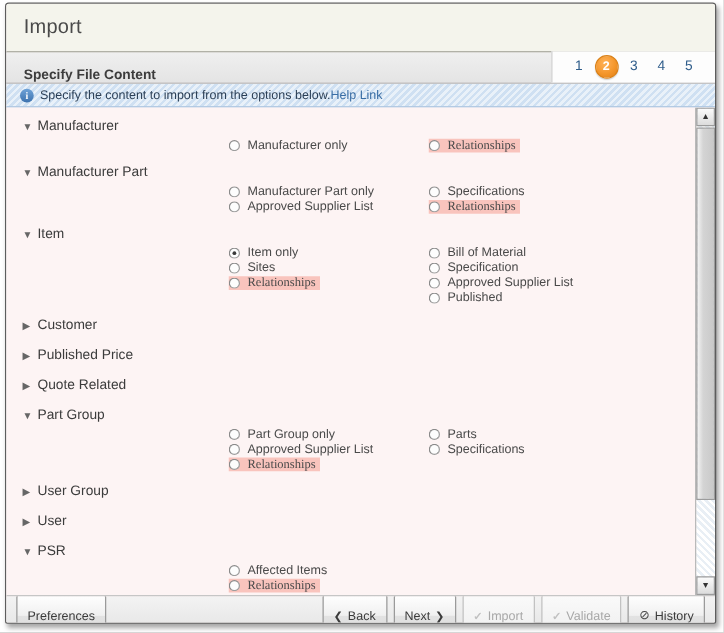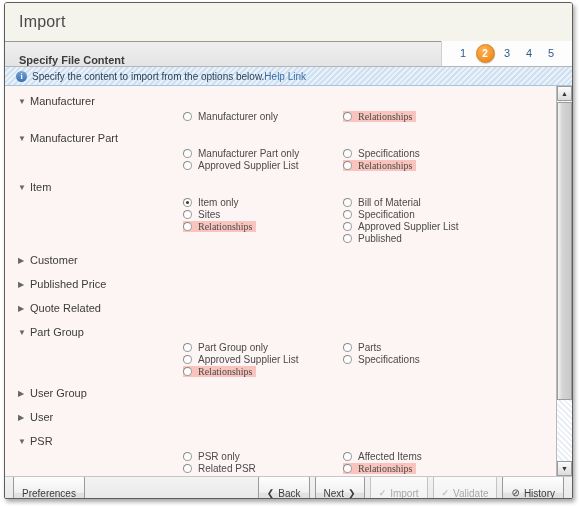--- a/index.html
+++ b/index.html
@@ -495,30 +495,20 @@
               <span class="group-label">User</span>
             </div>
             <div class="gap"></div>
           </div>
           <div class="group">
             <div class="group-head">
               <span class="tri">▼</span>
               <span class="group-label">PSR</span>
             </div>
             <div class="opts">
-              <div class="col">
-                <div class="opt">
-                  <span class="radio"></span>
-                  <span class="opt-label">PSR only</span>
-                </div>
-                <div class="opt">
-                  <span class="radio"></span>
-                  <span class="opt-label">Related PSR</span>
-                </div>
-              </div>
               <div class="col right">
                 <div class="opt">
                   <span class="radio"></span>
                   <span class="opt-label">Affected Items</span>
                 </div>
                 <div class="opt hl">
                   <span class="radio"></span>
                   <span class="opt-label">Relationships</span>
                 </div>
               </div>

